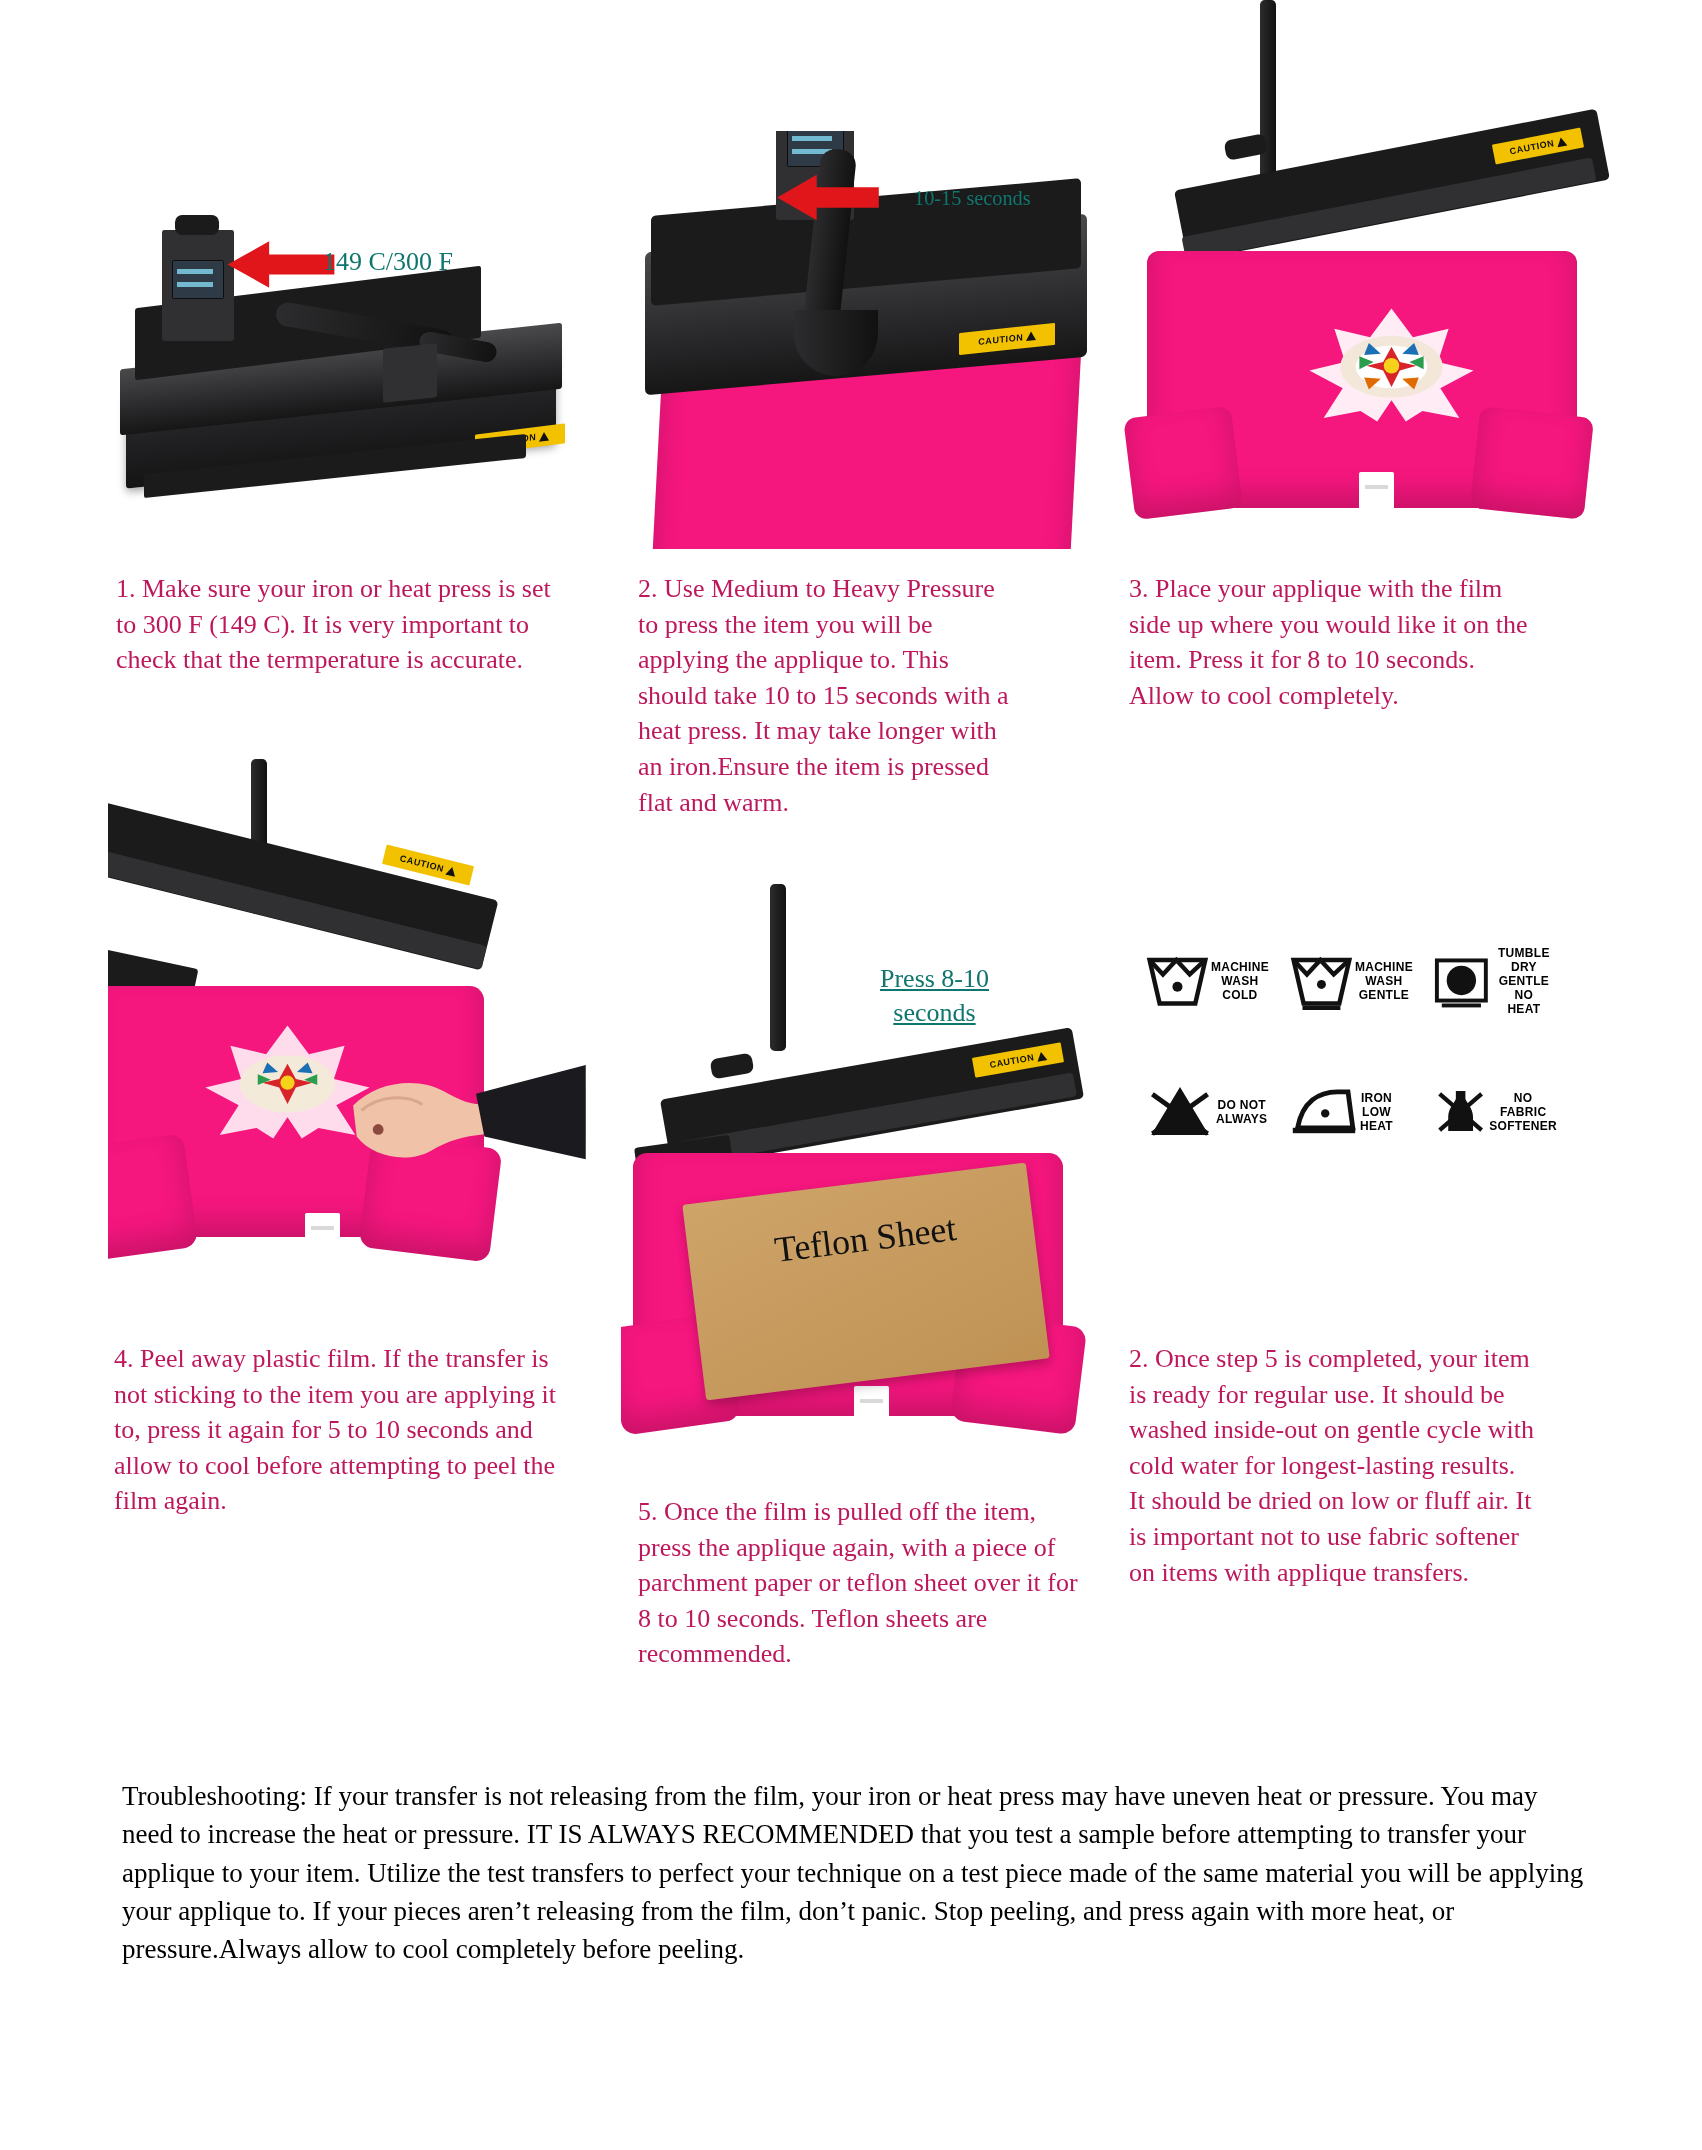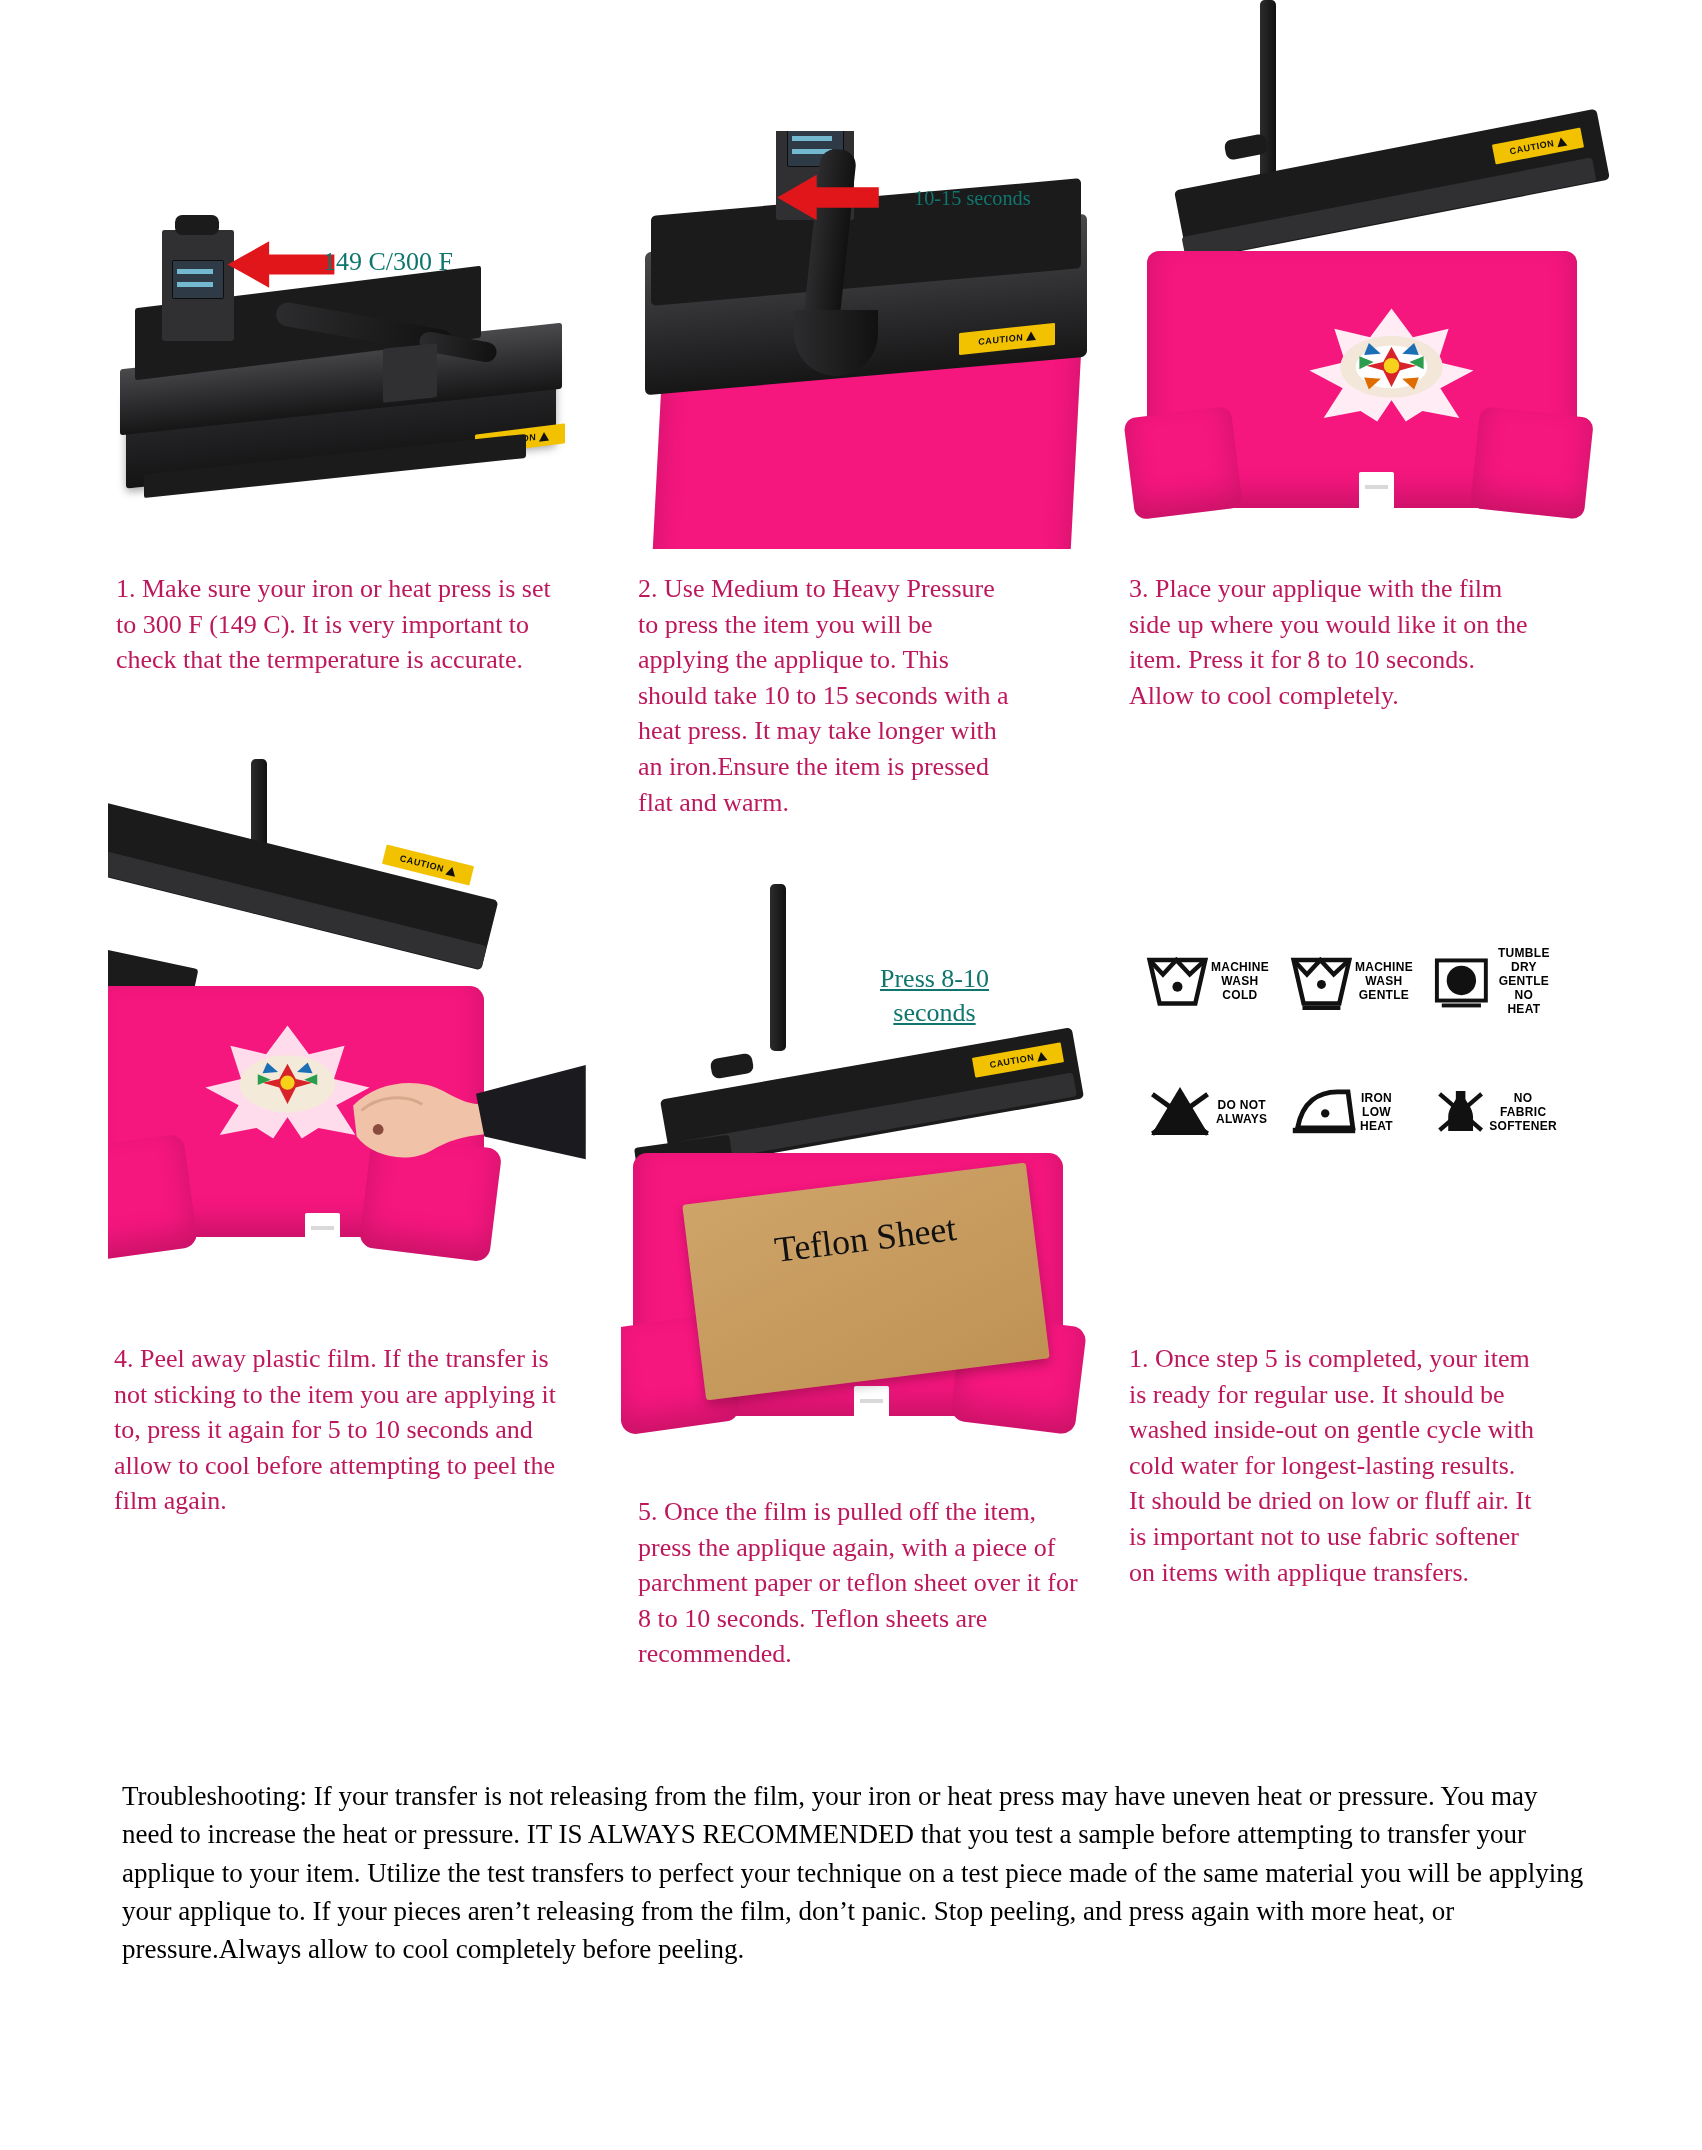--- a/index.html
+++ b/index.html
@@ -430,19 +430,19 @@
       <svg width="72" height="60" viewBox="0 0 120 100">
         <path d="M50 8 L70 8 L70 24 C70 30, 86 44, 86 62 L86 92 L34 92 L34 62 C34 44, 50 30, 50 24 Z" fill="#111"></path>
         <line x1="16" y1="14" x2="104" y2="90" stroke="#111" stroke-width="9"></line>
         <line x1="104" y1="14" x2="16" y2="90" stroke="#111" stroke-width="9"></line>
       </svg>
       <div class="care-label">NO FABRIC
 SOFTENER</div>
     </div>
   </div>
 
-  <div class="caption" style="left:1129px; top:1341px; width:418px;">1. Once step 5 is completed, your item is ready for regular use. It should be washed inside-out on gentle cycle with cold water for longest-lasting results.
+  <div class="caption" style="left:1129px; top:1341px; width:418px;">2. Once step 5 is completed, your item is ready for regular use. It should be washed inside-out on gentle cycle with cold water for longest-lasting results.
 It should be dried on low or fluff air. It is important not to use fabric softener on items with applique transfers.</div>
 
   <div class="footer-note">Troubleshooting: If your transfer is not releasing from the film, your iron or heat press may have uneven heat or pressure. You may need to increase the heat or pressure. IT IS ALWAYS RECOMMENDED that you test a sample before attempting to transfer your applique to your item. Utilize the test transfers to perfect your technique on a test piece made of the same material you will be applying your applique to. If your pieces aren’t releasing from the film, don’t panic. Stop peeling, and press again with more heat, or pressure.Always allow to cool completely before peeling.</div>
 
 </div>
 
 
 </body></html>

